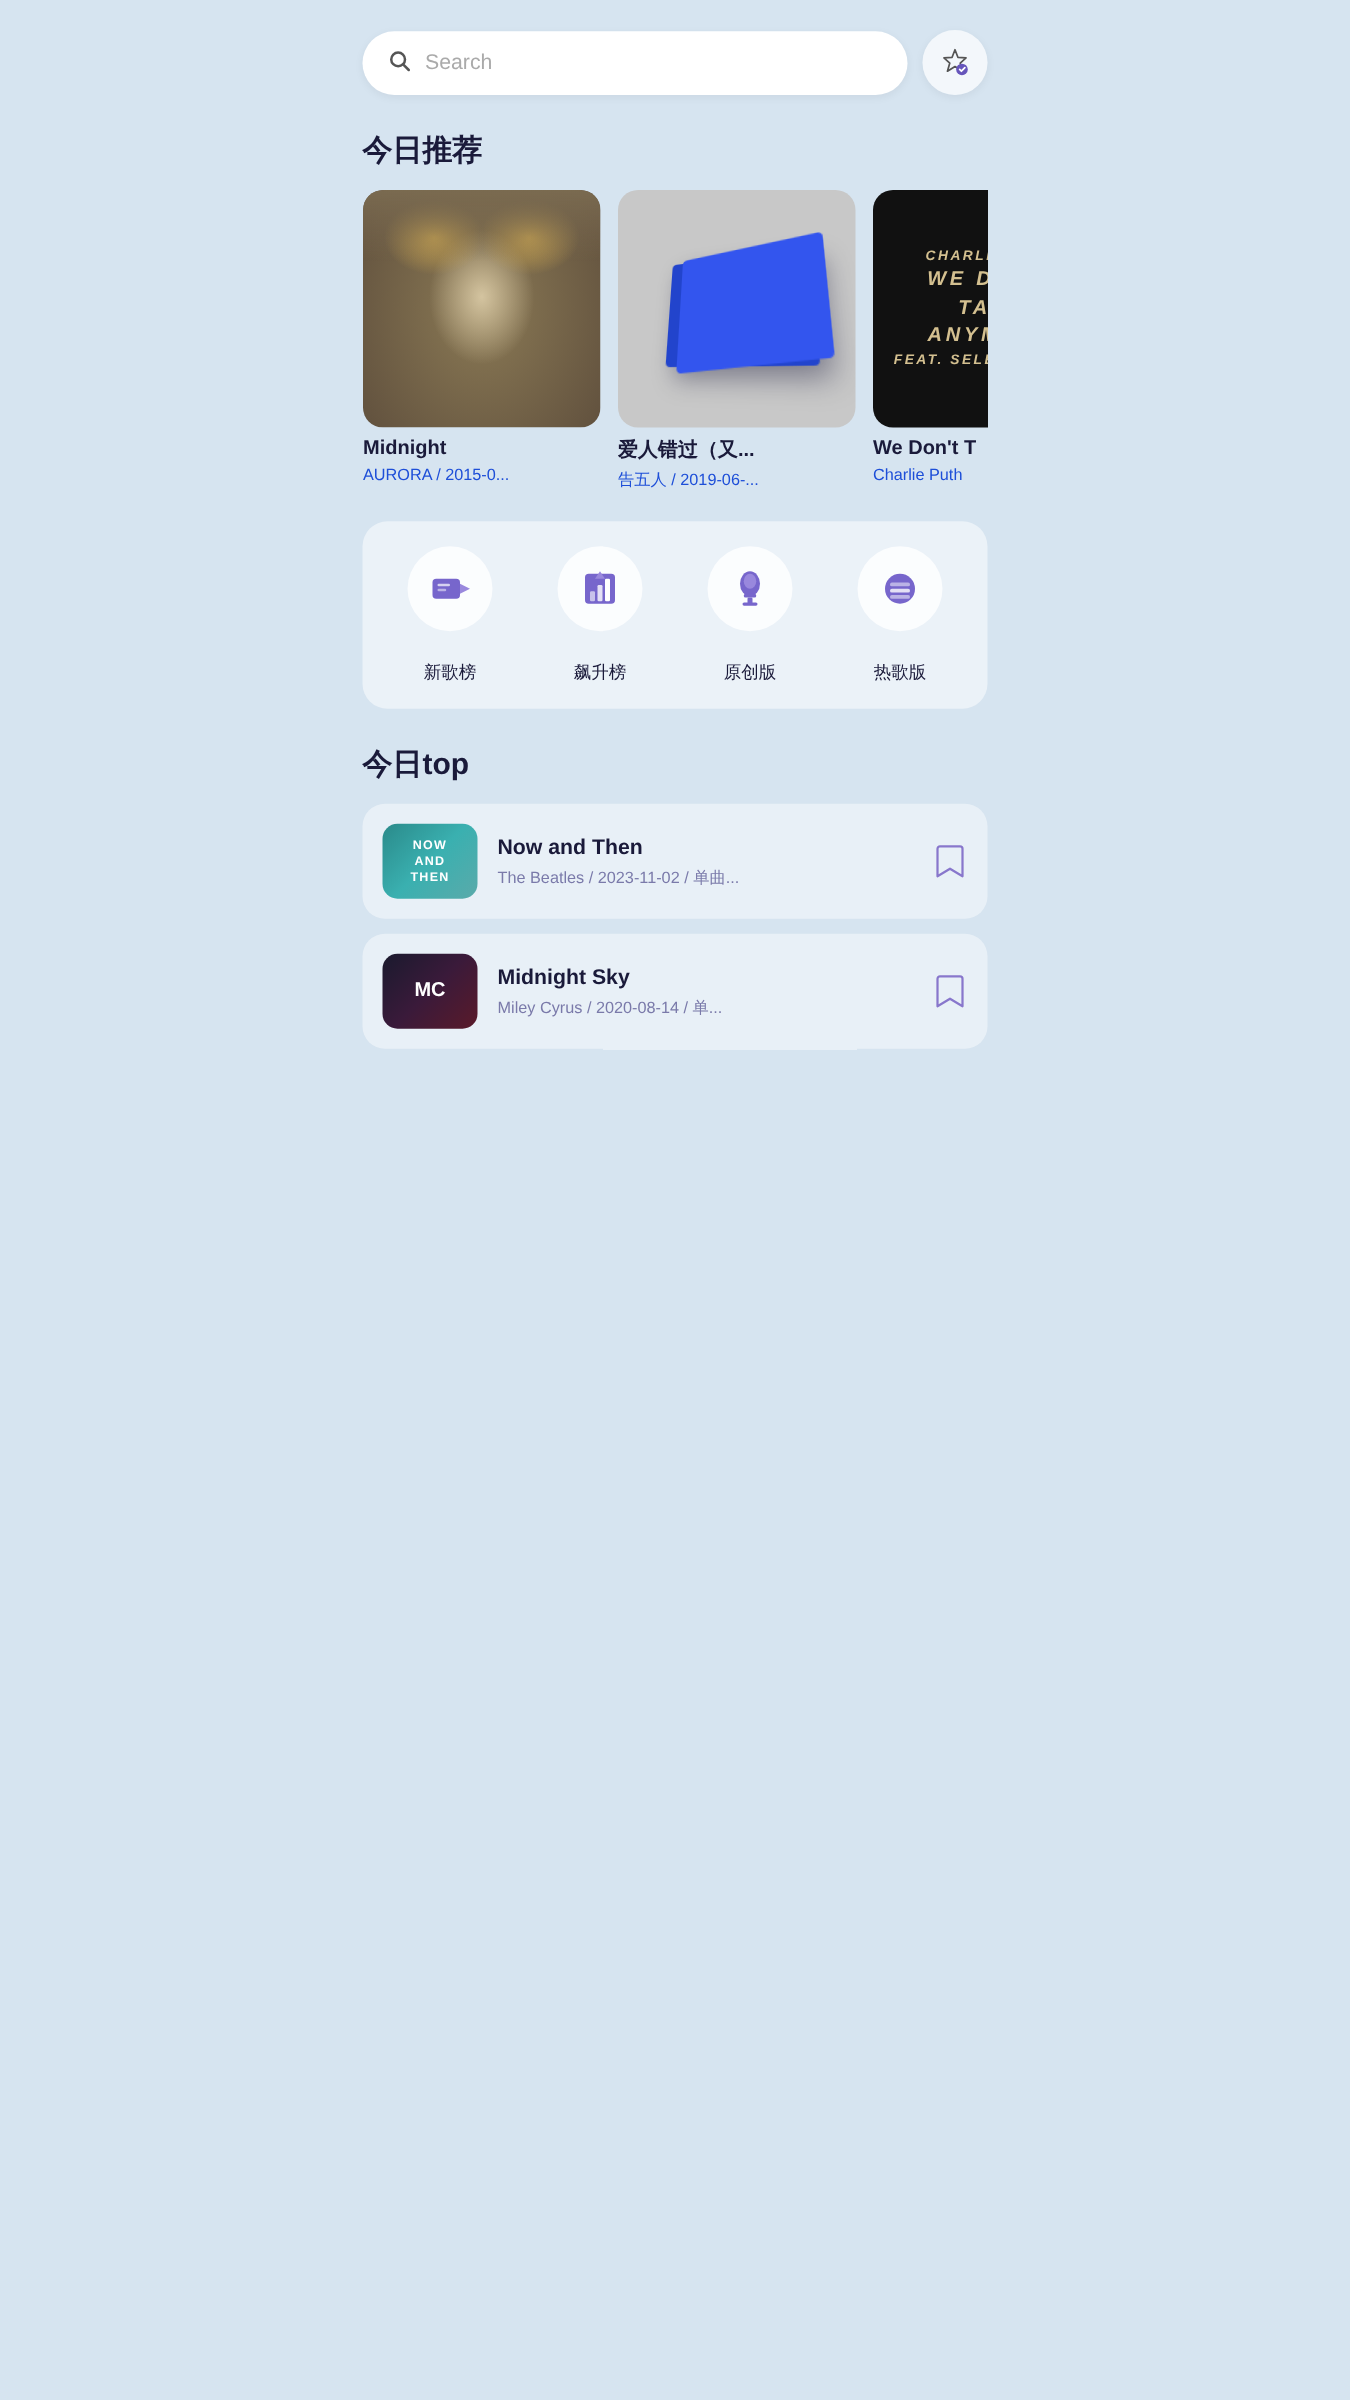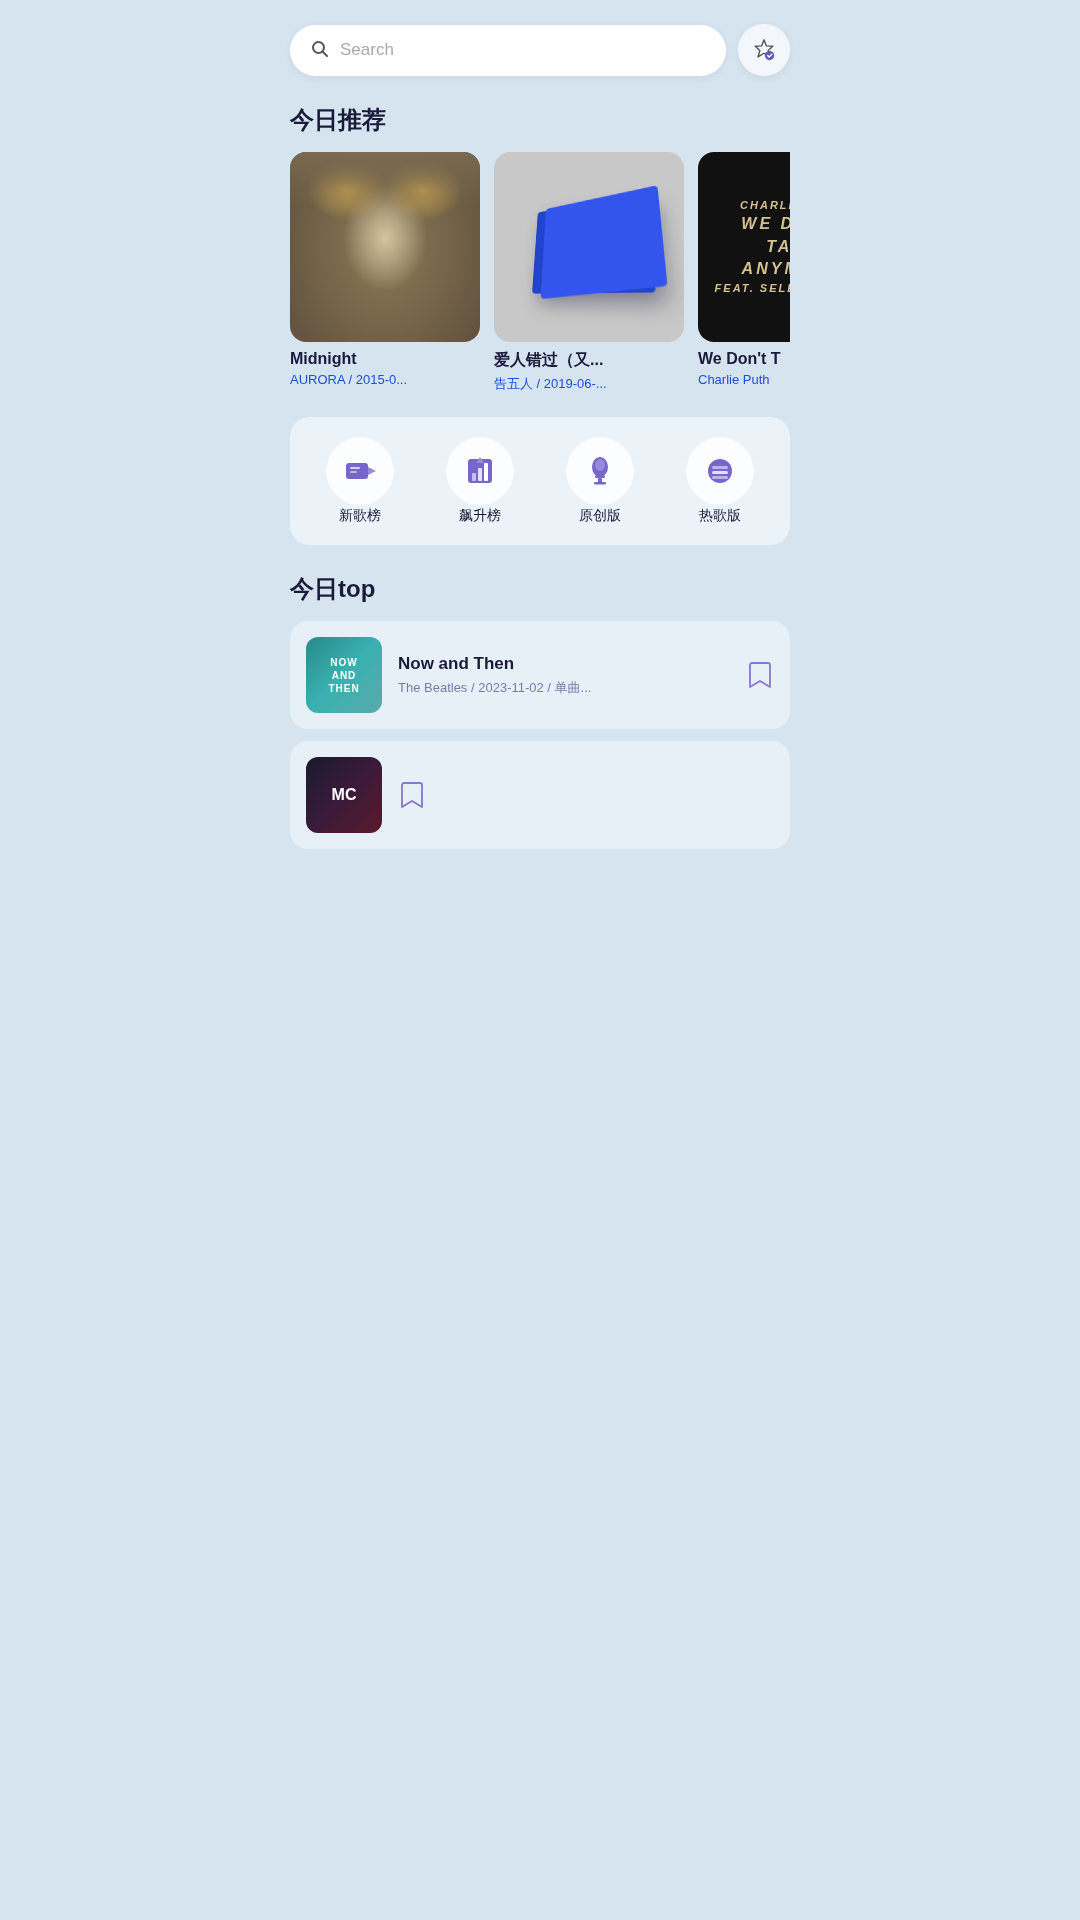--- a/index.html
+++ b/index.html
@@ -198,21 +198,21 @@
       padding: 20px 10px;
       margin-bottom: 28px;
       display: flex;
       justify-content: space-around;
     }
 
     .chart-item {
       display: flex;
       flex-direction: column;
       align-items: center;
-      gap: 2px;
+      gap: 24px;
       cursor: pointer;
       min-width: 70px;
     }
 
     .chart-icon-wrap {
       width: 68px;
       height: 68px;
       border-radius: 50%;
       background: rgba(255,255,255,0.8);
       display: flex;
@@ -237,21 +237,21 @@
       padding: 16px;
       display: flex;
       align-items: center;
       gap: 16px;
       margin-bottom: 12px;
       cursor: pointer;
     }
 
     .top-cover {
       width: 76px;
-      height: 76px;
+      height: 60px;
       border-radius: 12px;
       flex-shrink: 0;
       overflow: hidden;
       display: flex;
       align-items: center;
       justify-content: center;
     }
 
     .cover-beatles {
       background: linear-gradient(135deg, #2a8a8a 0%, #3ab0b0 50%, #5aaaaa 100%);
@@ -425,18 +425,22 @@
     </div>
     <svg class="bookmark-icon" viewBox="0 0 24 28" fill="none">
       <path d="M4 2 H20 A2 2 0 0 1 22 4 V26 L12 20 L2 26 V4 A2 2 0 0 1 4 2 Z" stroke="#8877cc" stroke-width="1.8" fill="none" stroke-linejoin="round"></path>
     </svg>
   </div>
 
   <div class="top-card">
     <div class="top-cover cover-miley">
       <span class="miley-text">MC</span>
     </div>
+    <div class="top-info">
+      <div class="top-song-name">Midnight Sky</div>
+      <div class="top-song-meta">Miley Cyrus / 2020-08-14 / 单...</div>
+    </div>
     <svg class="bookmark-icon" viewBox="0 0 24 28" fill="none">
       <path d="M4 2 H20 A2 2 0 0 1 22 4 V26 L12 20 L2 26 V4 A2 2 0 0 1 4 2 Z" stroke="#8877cc" stroke-width="1.8" fill="none" stroke-linejoin="round"></path>
     </svg>
   </div>
 
 </div>
 
 </body></html>

